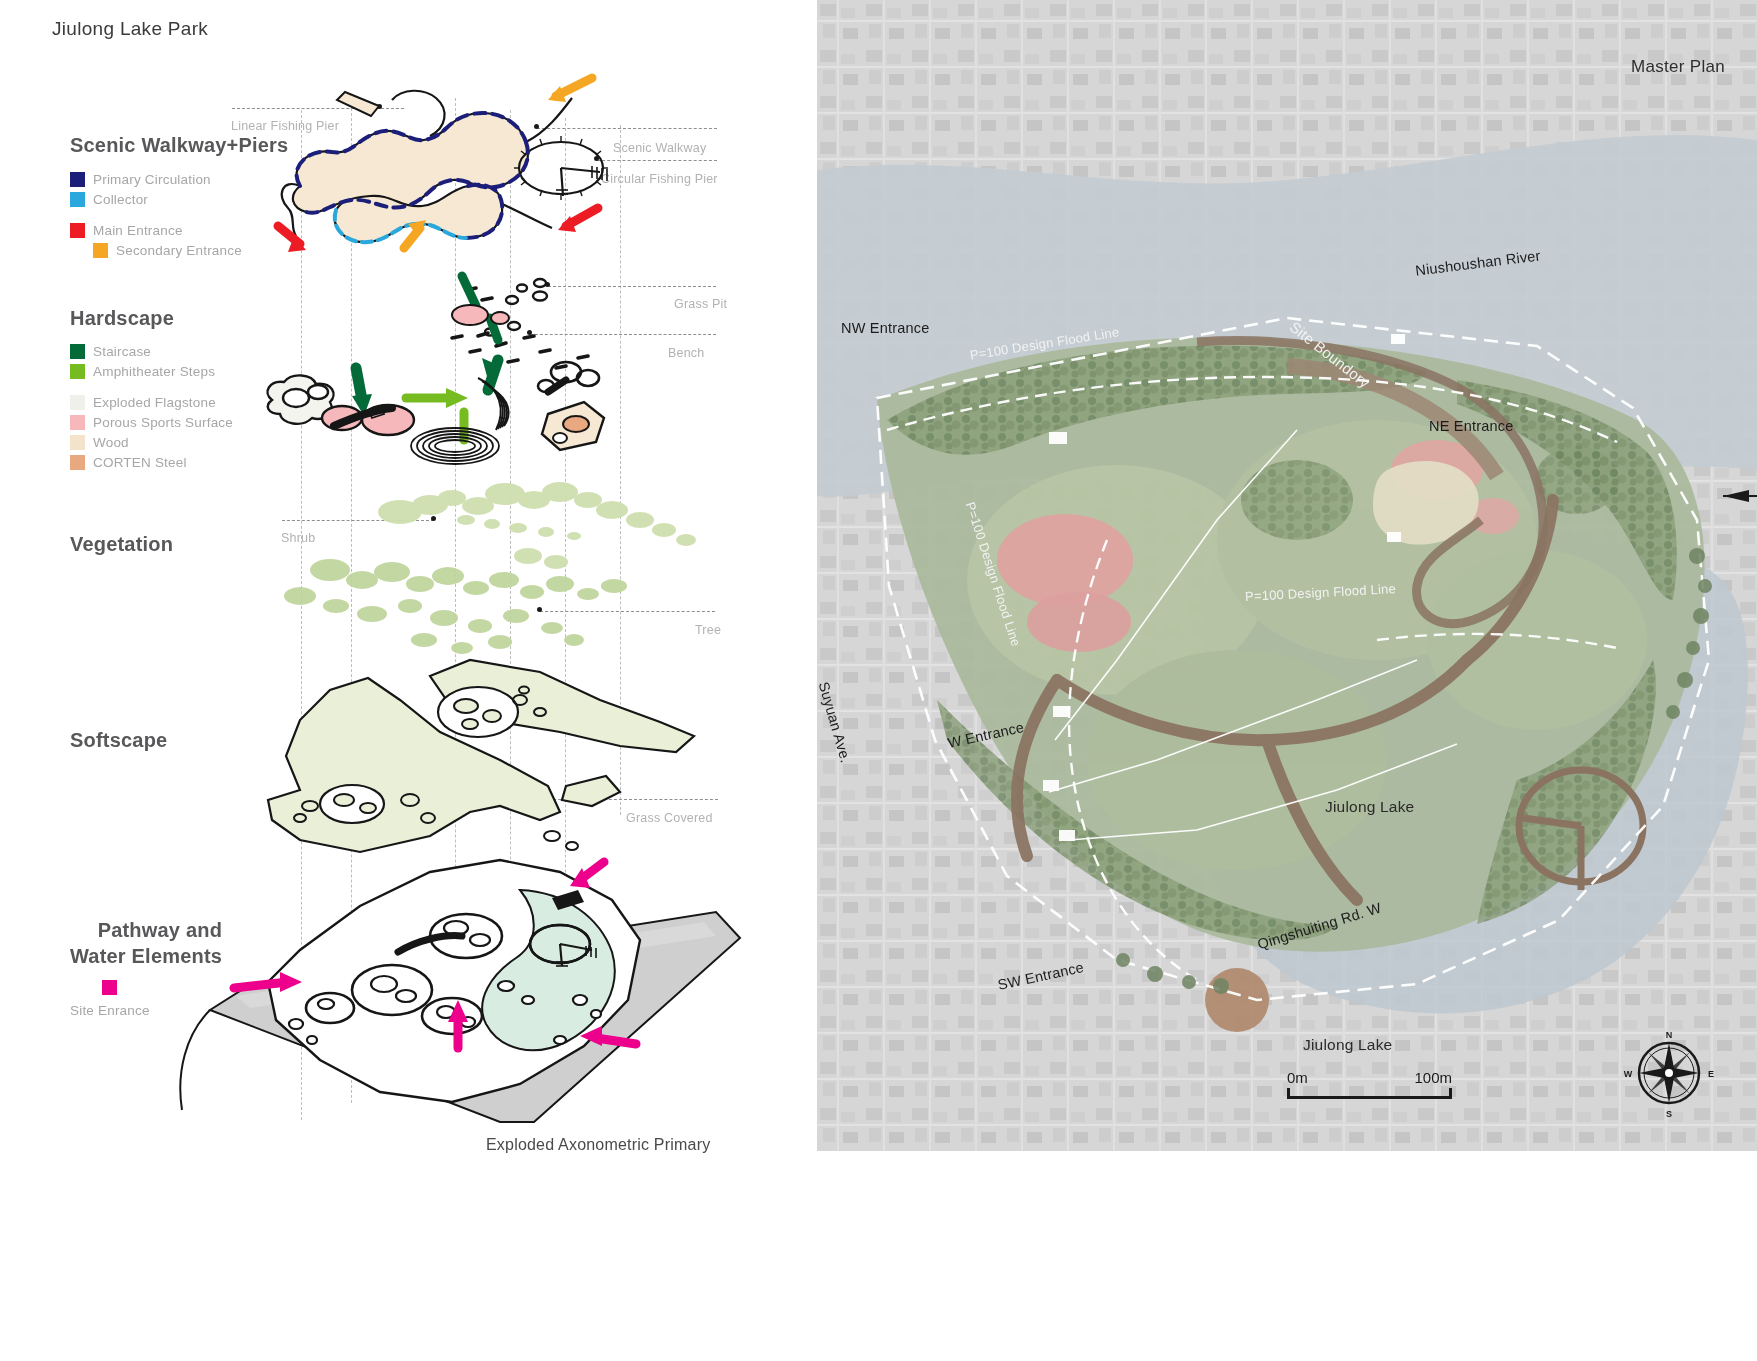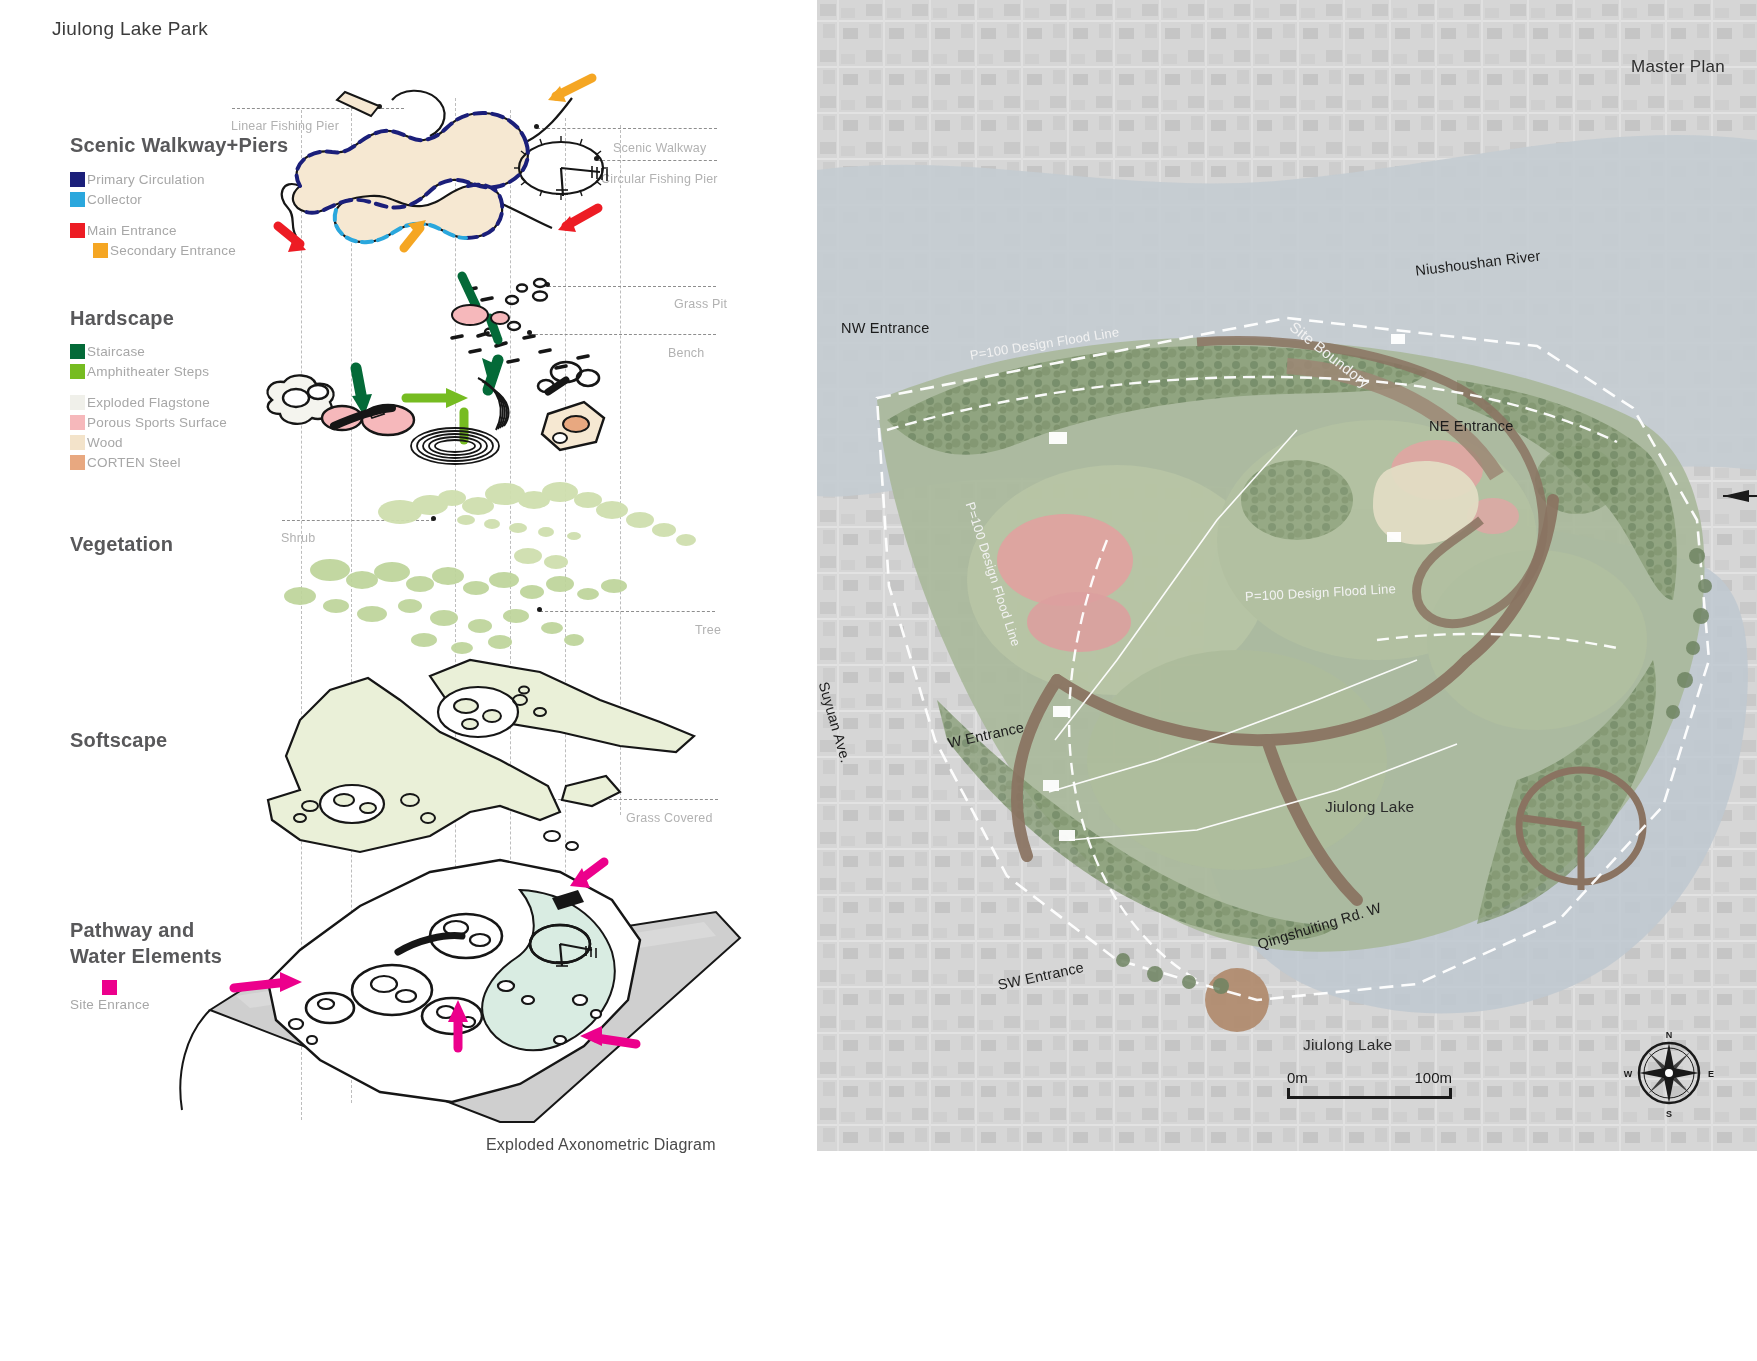--- a/index.html
+++ b/index.html
@@ -11,33 +11,34 @@
     position: relative;
   }
   #board { position: absolute; inset: 0; display: flex; }
 
   
   #left-panel {
     position: relative;
     width: 817px; height: 1361px;
     background: #ffffff;
     flex: 0 0 817px;
+    text-align: right;
   }
   #board-title {
     position: absolute; left: 52px; top: 18px;
     font-size: 19px; color: #3b3b3b; letter-spacing: .3px;
   }
   .section-head {
     position: absolute;
     font-size: 20px; color: #58585a; font-weight: 600;
     letter-spacing: .2px; line-height: 1.28;
   }
   .legend-row {
     position: absolute;
-    display: flex; align-items: center; gap: 2px;
+    display: flex; align-items: center; gap: 8px;
     font-size: 13.5px; color: #a7a7a7; letter-spacing: .2px;
   }
   .swatch { width: 15px; height: 15px; flex: 0 0 15px; display:block; }
 
   .callout {
     position: absolute;
     font-size: 12.5px; color: #b2b2b2; letter-spacing: .2px;
     white-space: nowrap;
     margin-top: 33px;
   }
@@ -501,21 +502,21 @@
           <path d="M636,1044 L596,1038" stroke="#ec008c" stroke-width="9" stroke-linecap="round"></path>
           <path d="M602,1026 L580,1036 L602,1046 Z" fill="#ec008c"></path>
         </g>
         <g>
           <path d="M604,862 L580,880" stroke="#ec008c" stroke-width="9" stroke-linecap="round"></path>
           <path d="M582,868 L570,886 L590,888 Z" fill="#ec008c"></path>
         </g>
       </g>
     </svg>
 
-    <div id="axo-caption">Exploded Axonometric Diagram</div>
+    <div id="axo-caption">Exploded Axonometric Primary</div>
   </div>
 
   <div id="right-panel">
 
     <svg id="aerial" width="940" height="1361" viewBox="0 0 940 1361">
       <defs>
         <pattern id="urbanTex" width="46" height="46" patternUnits="userSpaceOnUse">
           <rect width="46" height="46" fill="#d6d6d6"></rect>
           <rect x="3" y="4" width="16" height="12" fill="#c9c9c9"></rect>
           <rect x="24" y="8" width="14" height="10" fill="#cfcfcf"></rect>

